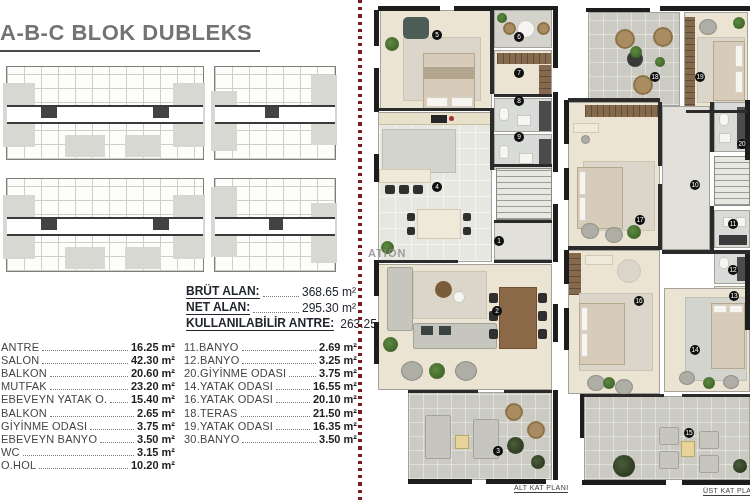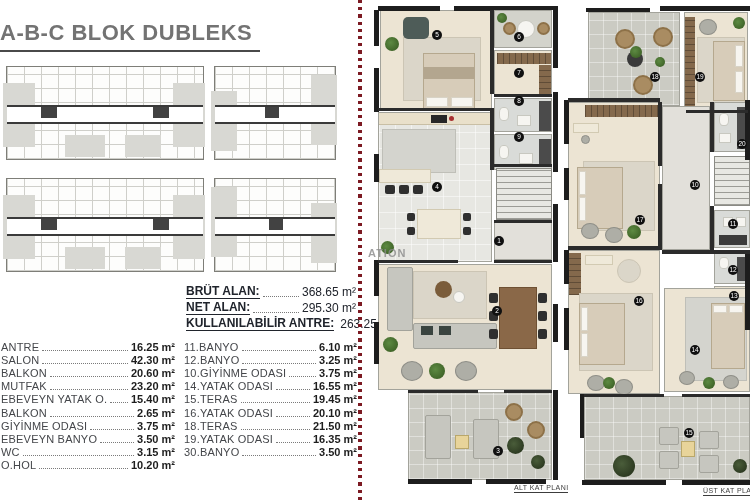--- a/index.html
+++ b/index.html
@@ -181,41 +181,36 @@
     <div class="row">
         <span class="rl">O.HOL</span>
         <span class="lead"></span>
         <span class="rv">10.20 m²</span>
       </div>
   </div>
   <div id="list-right" class="roomlist">
     <div class="row">
         <span class="rl">11.BANYO</span>
         <span class="lead"></span>
-        <span class="rv">6.10 m²</span>
+        <span class="rv">2.69 m²</span>
       </div>
     <div class="row">
         <span class="rl">12.BANYO</span>
         <span class="lead"></span>
         <span class="rv">3.25 m²</span>
       </div>
     <div class="row">
-        <span class="rl">10.GİYİNME ODASI</span>
+        <span class="rl">20.GİYİNME ODASI</span>
         <span class="lead"></span>
         <span class="rv">3.75 m²</span>
       </div>
     <div class="row">
         <span class="rl">14.YATAK ODASI</span>
         <span class="lead"></span>
         <span class="rv">16.55 m²</span>
-      </div>
-    <div class="row">
-        <span class="rl">15.TERAS</span>
-        <span class="lead"></span>
-        <span class="rv">19.45 m²</span>
       </div>
     <div class="row">
         <span class="rl">16.YATAK ODASI</span>
         <span class="lead"></span>
         <span class="rv">20.10 m²</span>
       </div>
     <div class="row">
         <span class="rl">18.TERAS</span>
         <span class="lead"></span>
         <span class="rv">21.50 m²</span>

